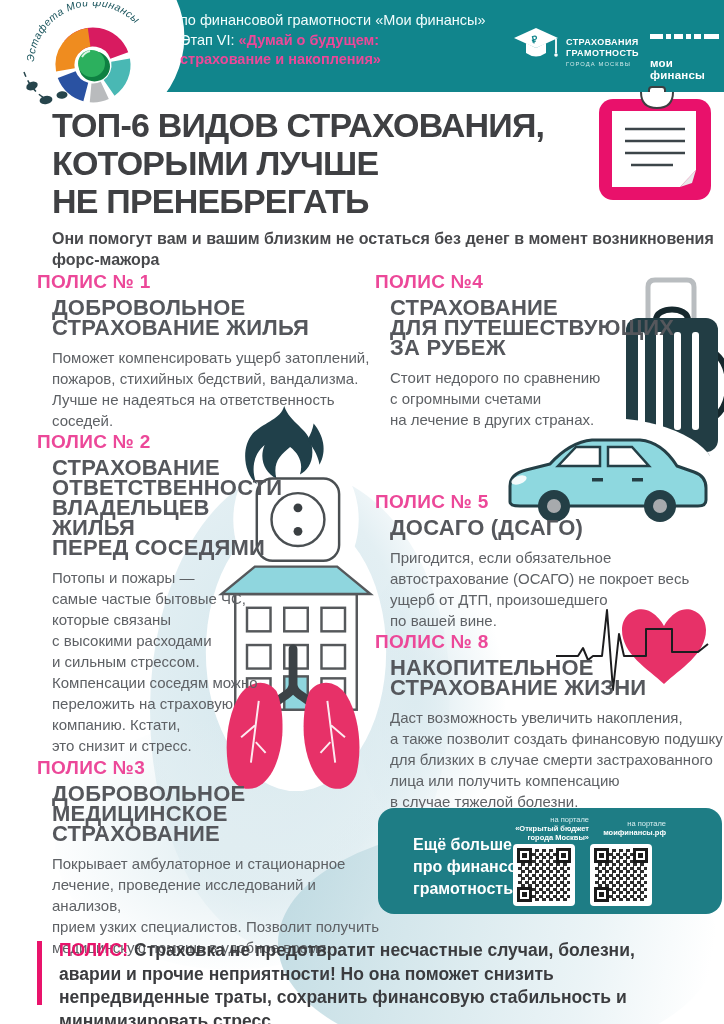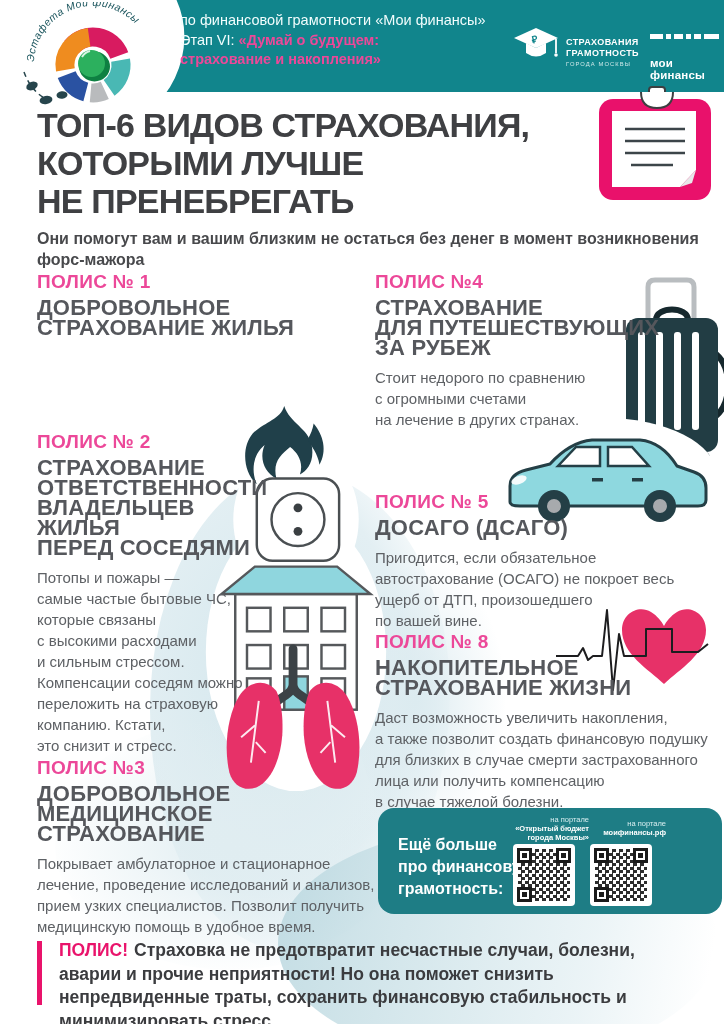--- a/index.html
+++ b/index.html
@@ -1,21 +1,21 @@
 <!DOCTYPE html>
 <html><head>
 <meta charset="utf-8">
 <style>
   * { margin:0; padding:0; box-sizing:border-box; }
   html,body { background:#fff; }
   #page {
     position:relative; width:724px; height:1024px; overflow:hidden; background:#fff;
     font-family:"Liberation Sans", sans-serif; color:#3f4043;
   }
-  .pre { white-space:pre-line; }
+  .pre { white-space:pre-line;margin-left:15px; }
 
   
   .blob { position:absolute; z-index:0; pointer-events:none; }
   .blob1 { left:150px; top:470px; width:300px; height:480px;
     background:radial-gradient(ellipse at 40% 45%, #d4e7ed 0%, #e3eff3 55%, rgba(243,248,250,0) 78%);
     border-radius:48% 52% 55% 45% / 50% 46% 54% 50%; }
   .blob2 { left:278px; top:826px; width:440px; height:235px;
     background:linear-gradient(100deg,#b9d7df 0%, #e8f2f5 70%, rgba(255,255,255,0) 95%);
     border-radius:50%; opacity:.85; }
   .blob3 { left:55px; top:720px; width:350px; height:250px;
@@ -234,20 +234,23 @@
   <svg class="icon-svg" style="left:552px; top:596px;" width="172" height="112" viewBox="0 0 172 112">
     <ellipse cx="92" cy="56" rx="78" ry="54" fill="#fff"></ellipse>
     <path d="M112,88 C96,73 70,58 70,34 C70,17 87,8.5 99,16 C105,19.5 110,26 112,30 C114,26 119,19.5 125,16 C137,8.5 154,17 154,34 C154,58 128,73 112,88 Z" fill="#e73168"></path>
     <polyline points="4,60 26,60 31,52 36,64 41,60 50,60 55,14 61,94 67,38 72,60 92,60 94,60 94,33 120,33 120,56 146,56 156,48" fill="none" stroke="#1d1d1f" stroke-width="2" stroke-linejoin="round"></polyline>
   </svg>
 
   <div class="policy" id="p1">
     <div class="policy-label">ПОЛИС № 1</div>
     <div class="policy-heading pre">ДОБРОВОЛЬНОЕ
 СТРАХОВАНИЕ ЖИЛЬЯ</div>
+    <div class="policy-body pre">Поможет компенсировать ущерб затоплений,
+пожаров, стихийных бедствий, вандализма.
+Лучше не надеяться на ответственность соседей.</div>
   </div>
   <div class="policy" id="p2">
     <div class="policy-label">ПОЛИС № 2</div>
     <div class="policy-heading pre">СТРАХОВАНИЕ
 ОТВЕТСТВЕННОСТИ
 ВЛАДЕЛЬЦЕВ ЖИЛЬЯ
 ПЕРЕД СОСЕДЯМИ</div>
     <div class="policy-body pre">Потопы и пожары —
 самые частые бытовые ЧС,
 которые связаны

